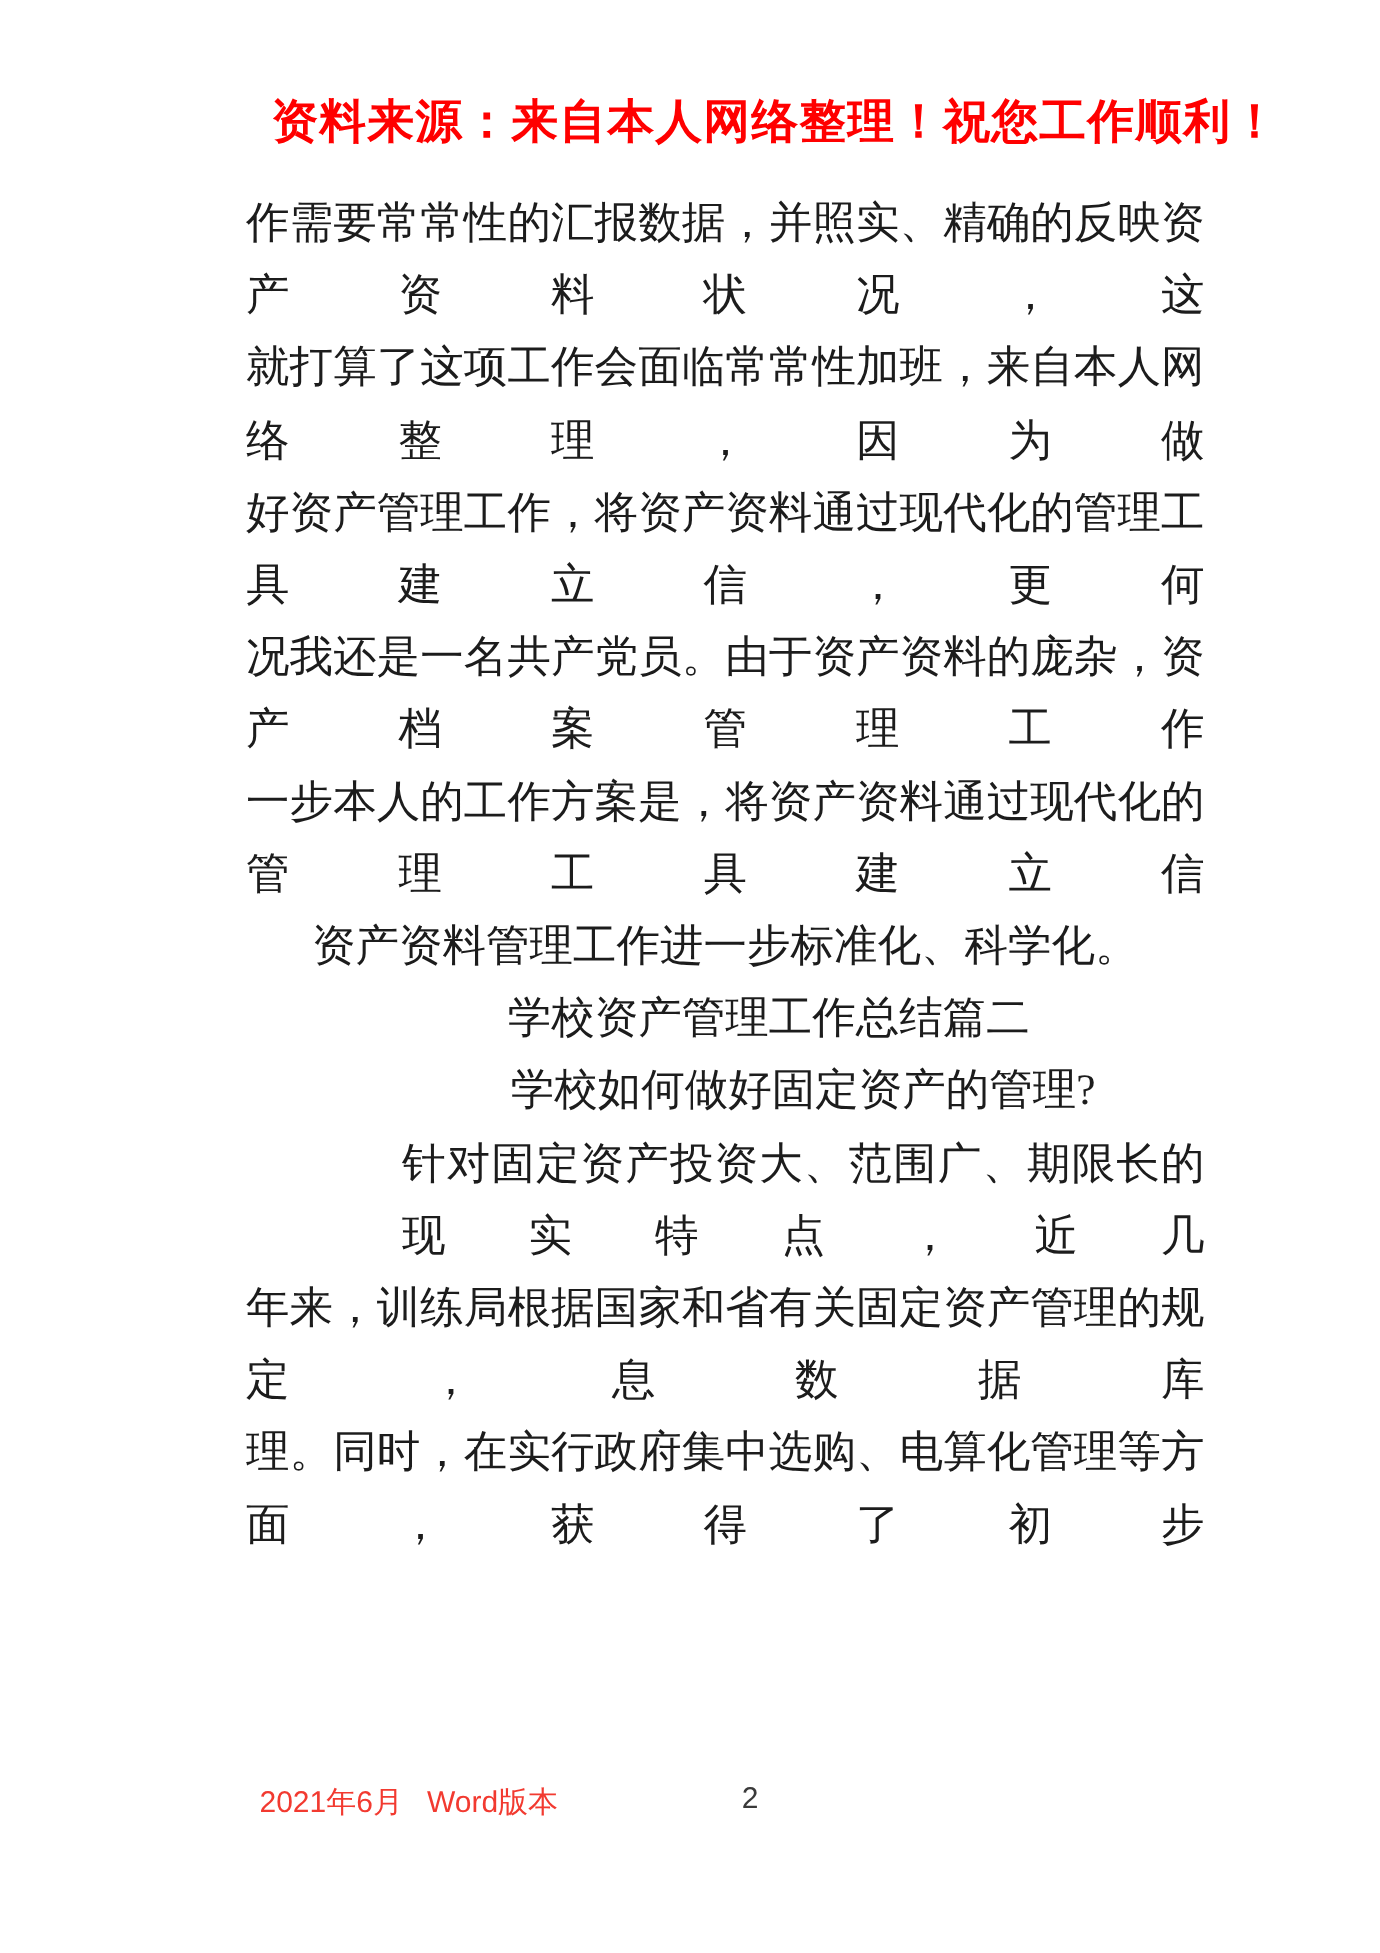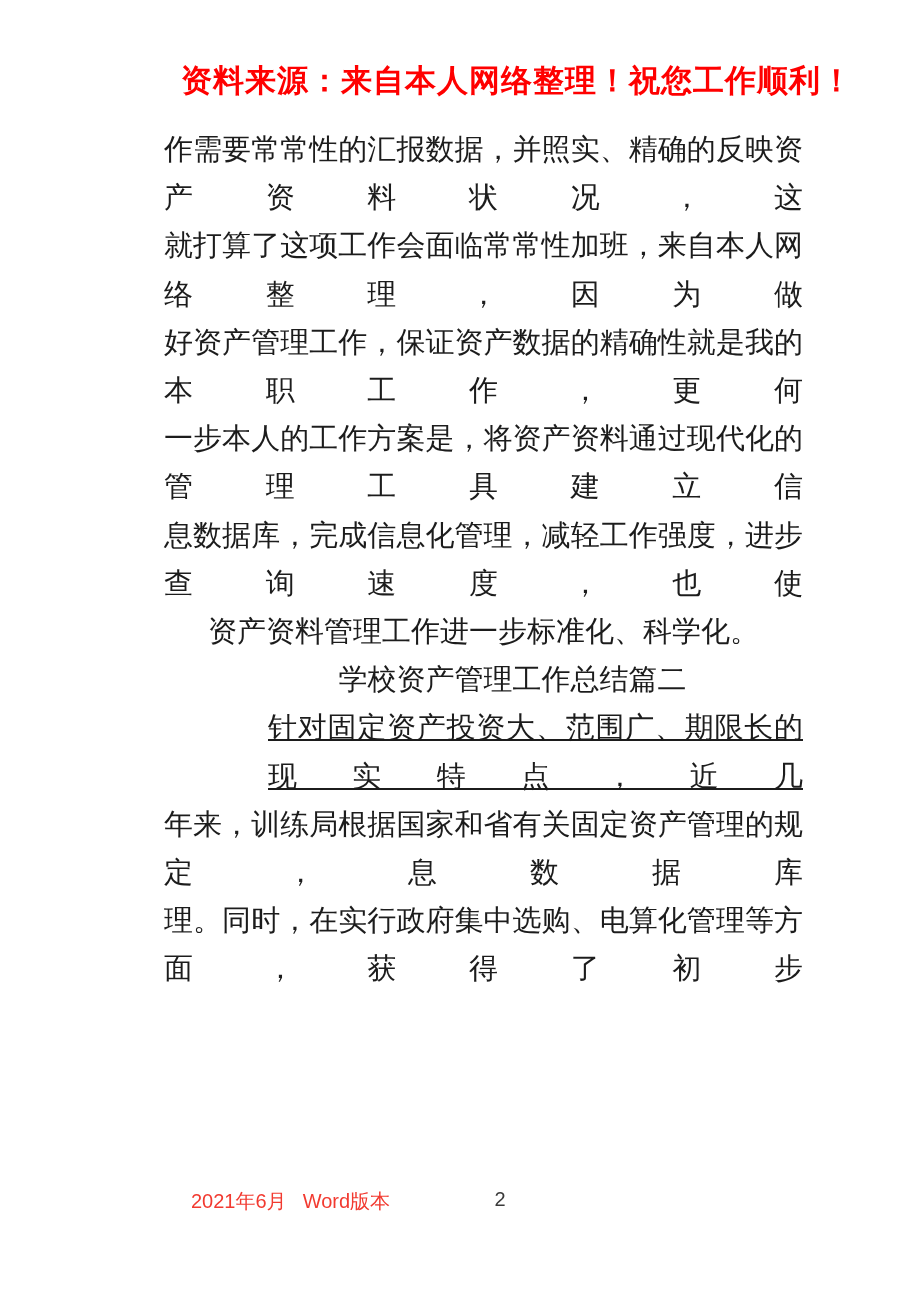--- a/index.html
+++ b/index.html
@@ -38,21 +38,21 @@
     white-space: nowrap;
     text-align: center;
   }
   .body-text .line.fill {
     white-space: normal;
     text-align: justify;
     text-align-last: justify;
   }
   .page-footer {
     position: absolute;
-    left: 151px;
+    left: 133px;
     top: 1188px;
     font-family: "Liberation Sans", "DejaVu Sans", sans-serif;
     font-size: 20px;
     white-space: nowrap;
   }
   .page-footer .version {
     margin-left: 16px;
   }
   .page-number {
     position: absolute;
@@ -68,26 +68,27 @@
 </head>
 <body>
 
 <div class="page">
 
   <div class="header-notice" style="color: rgb(255, 0, 0);">资料来源：来自本人网络整理！祝您工作顺利！</div>
 
   <div class="body-text" id="body-lines" style="color: rgb(28, 28, 28);">
       <div class="line fill">作需要常常性的汇报数据，并照实、精确的反映资产资料状况，这</div>
       <div class="line fill">就打算了这项工作会面临常常性加班，来自本人网络整理，因为做</div>
-      <div class="line fill">好资产管理工作，保证资产数据的精确性就是我的本职工作，更何</div>
+      <div class="line fill">好资产管理工作，将资产资料通过现代化的管理工具建立信，更何</div>
+      <div class="line fill">况我还是一名共产党员。由于资产资料的庞杂，资产档案管理工作</div>
       <div class="line fill">一步本人的工作方案是，将资产资料通过现代化的管理工具建立信</div>
-      <div class="line fill">息数据库，完成信息化管理，减轻工作强度，进步查询速度，也使</div>
       <div class="line">资产资料管理工作进一步标准化、科学化。</div>
       <div class="line" style="margin-left: 58px;">学校资产管理工作总结篇二</div>
-      <div class="line fill" style="margin-left: 104px; text-decoration: underline;">针对固定资产投资大、范围广、期限长的现实特点，近几</div>
+      <div class="line" style="margin-left: 104px;">学校如何做好固定资产的管理?</div>
+      <div class="line fill" style="margin-left: 104px;">针对固定资产投资大、范围广、期限长的现实特点，近几</div>
       <div class="line fill">年来，训练局根据国家和省有关固定资产管理的规定，息数据库</div>
       <div class="line fill">理。同时，在实行政府集中选购、电算化管理等方面，获得了初步</div>
     </div>
 
   <div class="page-footer" style="color: rgb(242, 58, 48);">
     <span class="date">2021年6月</span><span class="version">Word版本</span>
   </div>
 
   <div class="page-number" style="color: rgb(58, 58, 58);">2</div>
 

